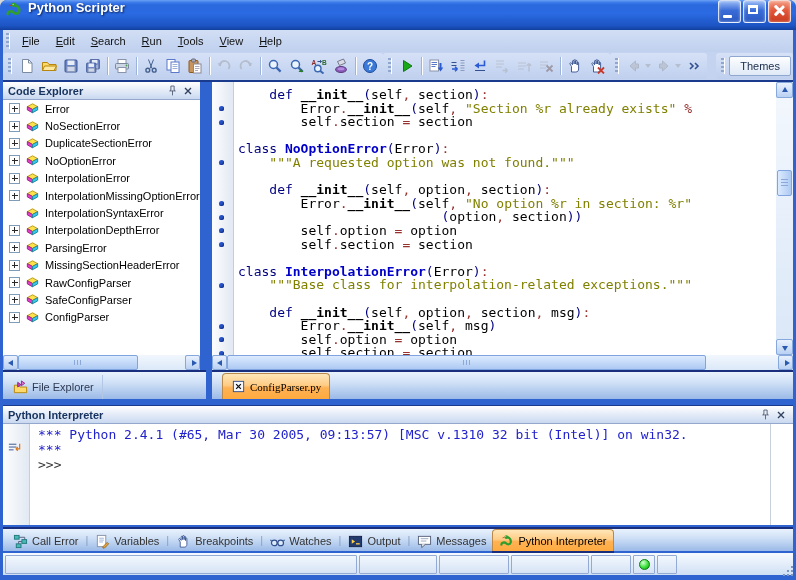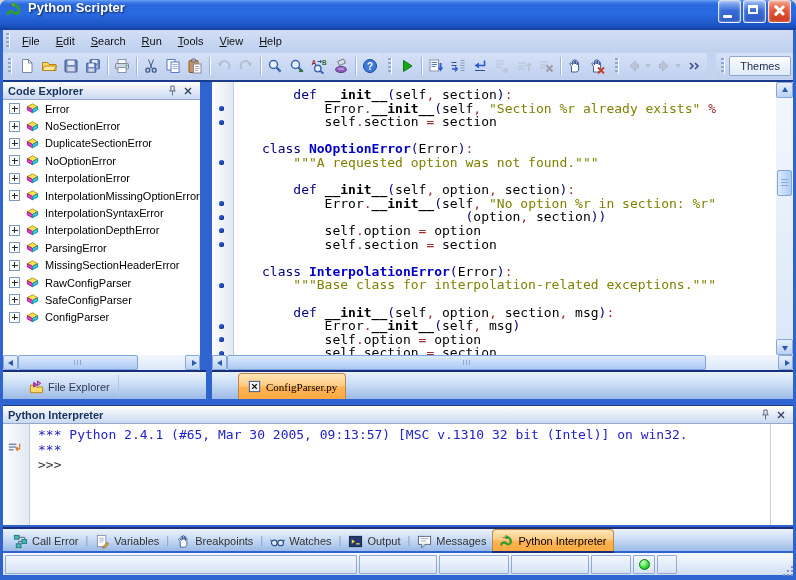--- a/index.html
+++ b/index.html
@@ -60,27 +60,27 @@
   .vscroll .sb-thumb::after{left:3px;right:3px;top:50%;height:8px;width:auto;transform:translateY(-50%);
     background-image:repeating-linear-gradient(180deg,#8aa8d8 0 1px,transparent 1px 3px);}
   .arr-l::before{content:"";position:absolute;left:4px;top:3.5px;border:3.5px solid transparent;border-right:5px solid #2a5ab0;border-left:none;}
   .arr-r::before{content:"";position:absolute;left:6px;top:3.5px;border:3.5px solid transparent;border-left:5px solid #2a5ab0;border-right:none;}
   .arr-u::before{content:"";position:absolute;left:4.5px;top:4px;border:3.5px solid transparent;border-bottom:5px solid #2a5ab0;border-top:none;}
   .arr-d::before{content:"";position:absolute;left:4.5px;top:6px;border:3.5px solid transparent;border-top:5px solid #2a5ab0;border-bottom:none;}
   
   .editor{position:absolute;left:212px;top:82px;width:581px;height:273px;background:#fff;overflow:hidden;}
   .egutter{position:absolute;left:0;top:0;bottom:0;width:21px;background:linear-gradient(90deg,#fdfdfe,#e2e9f2);border-right:1px solid #c4cede;}
   .edot{position:absolute;left:7px;width:5px;height:5px;border-radius:50%;background:#2553c9;box-shadow:inset -1px -1px 1px #16358f;}
-  .elines{position:absolute;left:22px;top:6px;right:17px;overflow:hidden;margin-left:24px;}
+  .elines{position:absolute;left:22px;top:6px;right:17px;overflow:hidden;}
   .eline{height:13.6px;white-space:pre;font-family:"DejaVu Sans Mono",monospace;font-size:13px;line-height:13.6px;padding-left:4px;}
   .tk-k{color:#000080;} .tk-f{color:#000;font-weight:bold;} .tk-c{color:#0000C8;font-weight:bold;}
   .tk-s{color:#808000;} .tk-o{color:#96312e;} .tk-p{color:#000;} .tk-b{color:#000080;}
   .ehscroll{position:absolute;left:212px;top:355px;width:581px;height:15px;}
   
-  .tabstrip{position:absolute;top:370px;height:29px;box-sizing:border-box;border-top:2px solid #1a2e7e;display:flex;align-items:flex-end;padding:0 18px;
+  .tabstrip{position:absolute;top:370px;height:29px;box-sizing:border-box;border-top:2px solid #1a2e7e;display:flex;align-items:flex-end;padding:0 2px;
     background:linear-gradient(180deg,#e9f2fd 0%,#cfe0f6 40%,#9bbae8 100%);}
   .left-tabs{left:3px;width:203px;}
   .editor-tabs{left:212px;width:581px;font-family:Liberation Serif, serif;}
   .tab{display:flex;align-items:center;gap:4px;font-size:11px;color:#2e3a52;padding:3px 8px;height:24px;box-sizing:border-box;white-space:nowrap;}
   .tab:not(.active){border-right:1px solid #b4c6e6;}
   .tab.active{background:linear-gradient(180deg,#ffe6b8 0%,#ffcc85 45%,#ffb254 55%,#ffaa3f 100%);
     border:1px solid #bb8a4a;border-bottom:none;border-radius:4px 4px 0 0;color:#000;height:26px;}
   .editor-tabs .tab{margin-left:8px;}
   
   .panel-bottom{position:absolute;left:3px;top:405px;width:790px;height:120px;background:#fff;border-top:1px solid #1a3a8e;box-sizing:border-box;}

